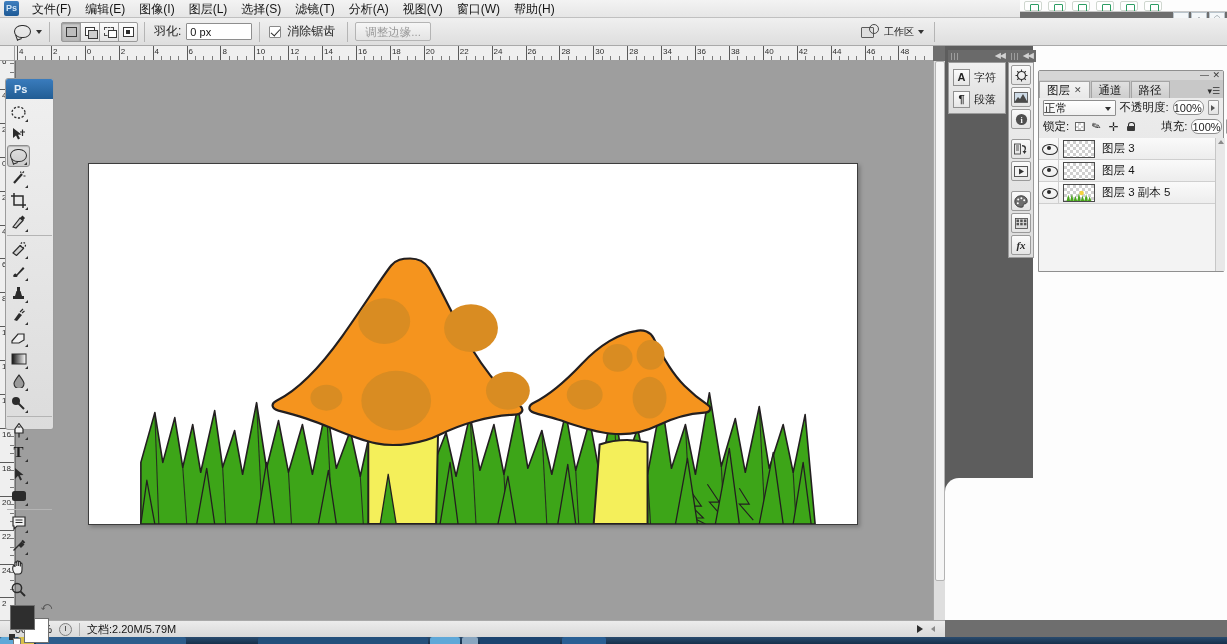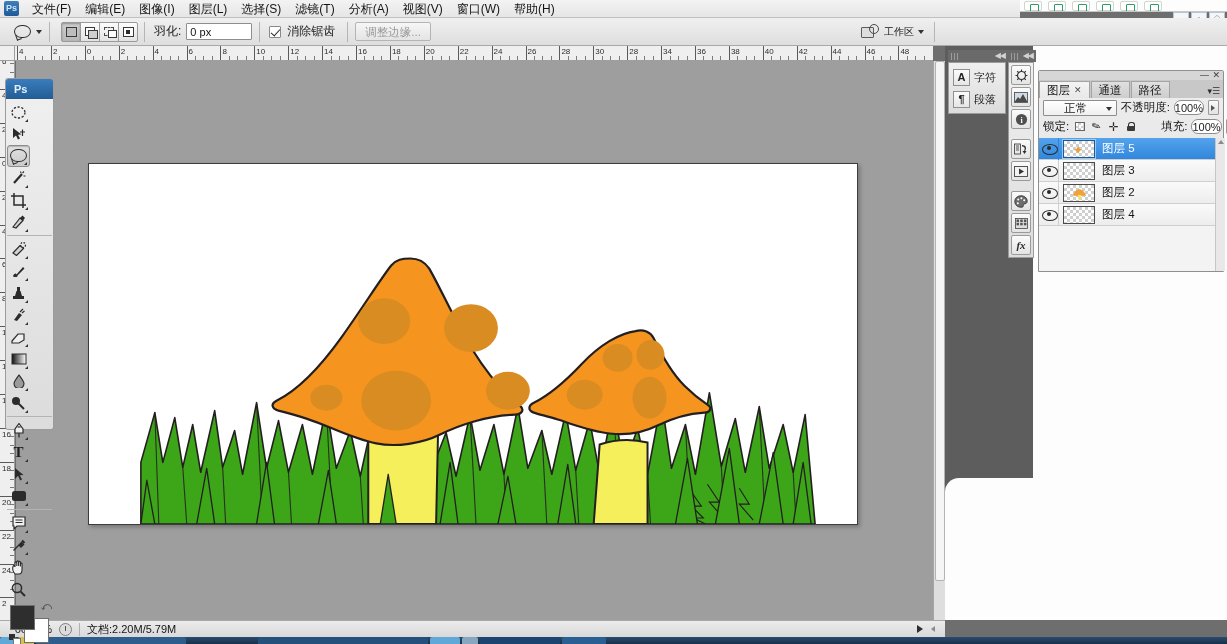--- a/index.html
+++ b/index.html
@@ -227,26 +227,26 @@
     height:17px; padding:0 7px; font-size:11.5px; line-height:17px; color:#161616;
     background:linear-gradient(#e0e0e0,#cdcdcd); border:1px solid #a4a4a4; border-bottom:none;
     margin-right:1px; display:flex; align-items:center; gap:4px;
   }
   .lp-tab.active{ background:linear-gradient(#f4f4f4,#e8e8e8); }
   .tab-x{ font-size:9px; color:#4c4c4c; }
   .lp-menu{ position:absolute; right:3px; bottom:2px; font-size:9px; color:#2b2b2b; line-height:9px; }
   .lp-row{ height:19px; display:flex; align-items:center; padding:0 4px; gap:4px; }
   .lp-select{
     width:85px; height:16px; border:1px solid #8e8e8e; background:linear-gradient(#fff,#f0f0f0);
-    font-size:11.5px; line-height:15px; padding-left:20px; position:relative; border-radius:1px;
+    font-size:11.5px; line-height:15px; padding-left:0; position:relative; border-radius:1px;
   }
   .lp-select .arr{ position:absolute; right:4px; top:6px; width:0;height:0;
     border-left:3.5px solid transparent;border-right:3.5px solid transparent;border-top:4px solid #333; }
   .lp-lbl{ font-size:11.5px; color:#141414; white-space:nowrap; }
-  .lp-num{ width:36px;height:15px;border:1px solid #8e8e8e;background:#fff;font-size:11px;line-height:14px;text-align:center; border-radius:7px;}
+  .lp-num{ width:36px;height:15px;border:1px solid #8e8e8e;background:#fff;font-size:11px;line-height:14px;text-align:left; border-radius:7px;}
   .lp-spin{ width:13px;height:15px;border:1px solid #9a9a9a;background:linear-gradient(#fafafa,#e2e2e2);
     display:flex;align-items:center;justify-content:center; border-radius:1px;}
   .spin-tri{ width:0;height:0;border-top:3px solid transparent;border-bottom:3px solid transparent;border-left:4px solid #555; }
   .lock-icons{ display:flex; align-items:center; gap:4px; }
   .lk{ width:13px;height:13px; display:flex;align-items:center;justify-content:center; }
   .lk-checker{ width:10px;height:9px; background:
       conic-gradient(#cfcfcf 25%,#fff 0 50%,#cfcfcf 0 75%,#fff 0) 0 0/5px 5px;
       border:1px solid #666;}
   .lk-brush{ font-size:11px; color:#2c2c2c; transform:rotate(-20deg); }
   .lk-move{ font-size:12px; color:#2c2c2c; line-height:12px;}
@@ -1017,61 +1017,50 @@
       </span>
       <span class="lp-lbl" style="margin-left:20px;">填充:</span>
       <span class="lp-num">100%</span>
       <span class="lp-spin">
           <span class="spin-tri"></span>
         </span>
     </div>
 
     <div class="layer-list">
 
-      <div class="layer-item selected">
-        <span class="eye">
-            <span class="eye-g"></span>
-          </span>
-        <span class="layer-thumb">
-          <svg width="100%" height="100%" viewBox="0 0 32 18">
-              <path d="M15,6 L17,9 L20,10 L17,11 L15,14 L13,11 L10,10 L13,9 Z" fill="#e3a23c"></path>
-            </svg>
-        </span>
-        <span class="layer-name">图层 5</span>
-      </div>
 
       <div class="layer-item">
         <span class="eye">
             <span class="eye-g"></span>
           </span>
         <span class="layer-thumb"></span>
         <span class="layer-name">图层 3</span>
       </div>
 
+
+      <div class="layer-item">
+        <span class="eye">
+            <span class="eye-g"></span>
+          </span>
+        <span class="layer-thumb"></span>
+        <span class="layer-name">图层 4</span>
+      </div>
+
       <div class="layer-item">
         <span class="eye">
             <span class="eye-g"></span>
           </span>
         <span class="layer-thumb">
           <svg width="100%" height="100%" viewBox="0 0 32 18">
-              <path d="M9,12 C11,6 15,4 18,5 C21,6 23,9 24,12 Z" fill="#f0a13a"></path>
-              <rect x="15" y="11" width="3" height="5" fill="#f2e85a"></rect>
+              <path d="M2,18 L4,11 L6,18 L8,10 L10,18 L12,12 L14,18 L16,9 L18,18 L20,12 L22,18 L24,10 L26,18 L28,13 L30,18 Z" fill="#4aa81c"></path>
+              <circle cx="19" cy="9" r="2.5" fill="#f3d23f"></circle>
             </svg>
         </span>
-        <span class="layer-name">图层 2</span>
-      </div>
-
-      <div class="layer-item">
-        <span class="eye">
-            <span class="eye-g"></span>
-          </span>
-        <span class="layer-thumb"></span>
-        <span class="layer-name">图层 4</span>
-      </div>
-
+        <span class="layer-name">图层 3 副本 5</span>
+      </div>
 
 
       <div class="layer-scroll">
         <span class="up"></span>
       </div>
     </div>
   </div>
 
 </div>
 

